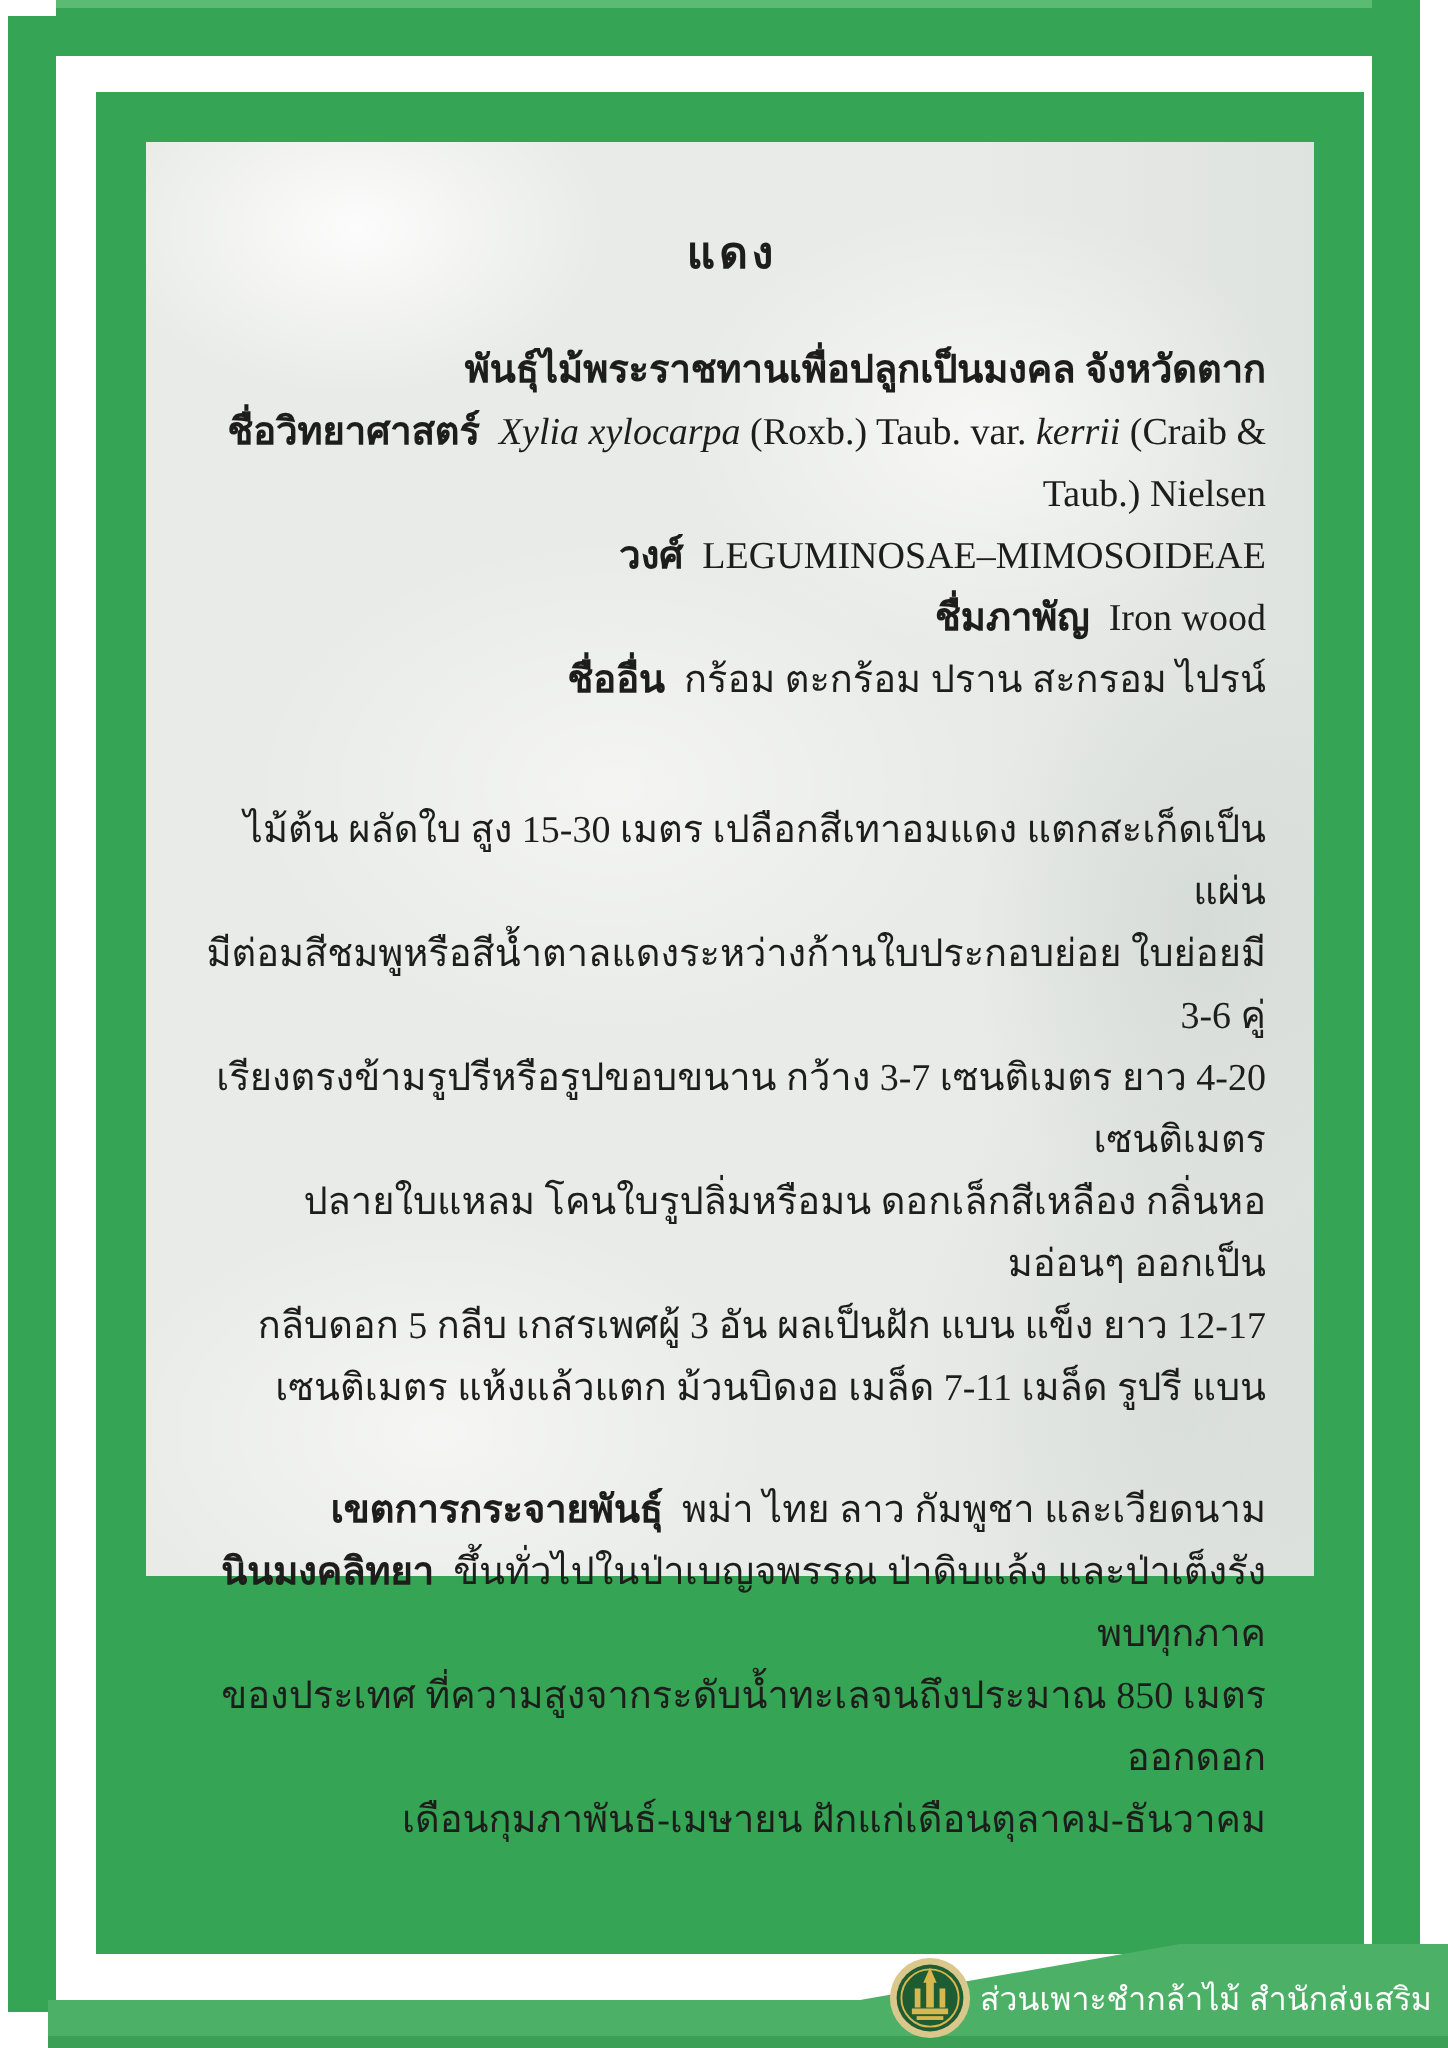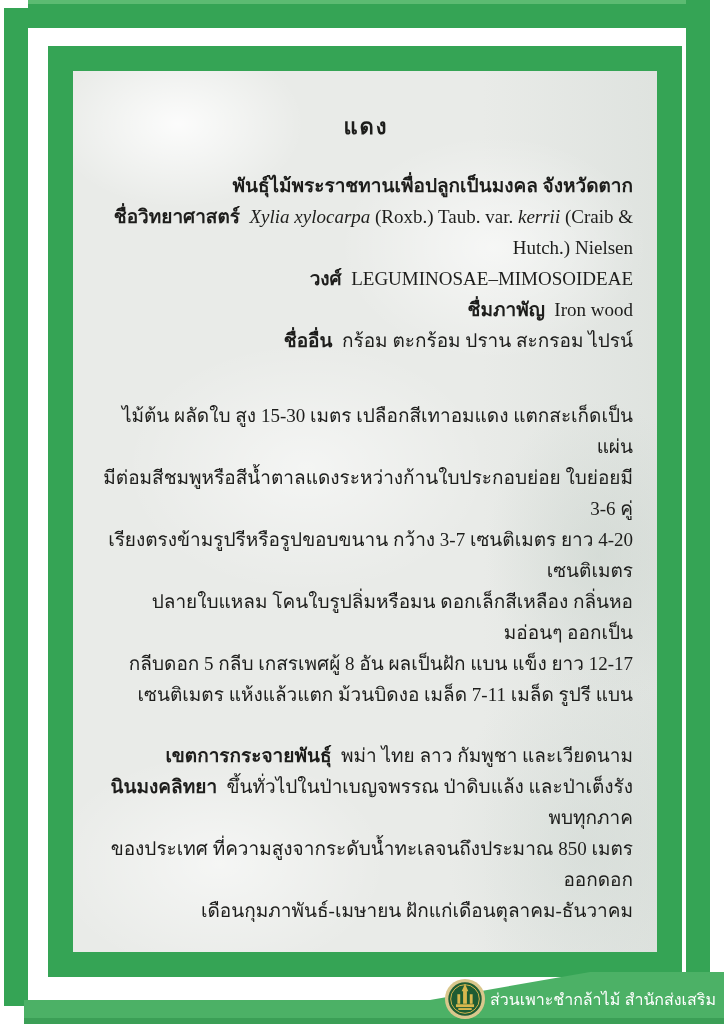--- a/index.html
+++ b/index.html
@@ -32,21 +32,21 @@
     letter-spacing:1px;line-height:1;padding-top:2px;
   }
   .outer-left{position:absolute;left:4px;top:8px;width:24px;height:998px;background:var(--frame-green);}
   .outer-right{position:absolute;left:686px;top:0;width:24px;height:1006px;background:var(--frame-green);}
   
   .inner-frame{
     position:absolute;left:48px;top:46px;width:634px;height:931px;
     background:var(--frame-green);
   }
   .paper{
-    position:absolute;left:25px;top:25px;width:584px;height:881px;
+    position:absolute;left:25px;top:25px;width:584px;height:717px;
     background:
       radial-gradient(ellipse 180px 120px at 18% 6%,rgba(255,255,255,.85),rgba(255,255,255,0) 70%),
       radial-gradient(ellipse 220px 160px at 72% 20%,rgba(255,255,255,.6),rgba(255,255,255,0) 70%),
       radial-gradient(ellipse 160px 220px at 90% 55%,rgba(198,208,201,.45),rgba(198,208,201,0) 70%),
       radial-gradient(ellipse 260px 180px at 40% 45%,rgba(255,255,255,.5),rgba(255,255,255,0) 70%),
       radial-gradient(ellipse 200px 260px at 88% 88%,rgba(202,212,206,.4),rgba(202,212,206,0) 70%),
       radial-gradient(ellipse 240px 160px at 25% 90%,rgba(255,255,255,.55),rgba(255,255,255,0) 70%),
       linear-gradient(to right,rgba(255,255,255,0) 70%,rgba(196,206,200,.28) 100%),
       var(--paper);
     padding:26px 24px 0 26px;
@@ -93,31 +93,31 @@
 </div>
 <div class="outer-left"></div>
 <div class="outer-right"></div>
 
 <div class="inner-frame">
   <div class="paper">
     <div class="species-title">แดง</div>
     <div class="text-block">
         <div class="text-line"><span class="bold">พันธุ์ไม้พระราชทานเพื่อปลูกเป็นมงคล จังหวัดตาก</span></div>
         <div class="text-line"><span class="bold">ชื่อวิทยาศาสตร์</span><span>  </span><span class="italic">Xylia xylocarpa</span><span> (Roxb.) Taub. var. </span><span class="italic">kerrii</span><span> (Craib &amp;</span></div>
-        <div class="text-line"><span>Hutch.) Nielsen</span></div>
+        <div class="text-line"><span>Taub.) Nielsen</span></div>
         <div class="text-line"><span class="bold">วงศ์</span><span>  LEGUMINOSAE–MIMOSOIDEAE</span></div>
         <div class="text-line"><span class="bold">ชื่มภาพัญ</span><span>  Iron wood</span></div>
         <div class="text-line"><span class="bold">ชื่ออื่น</span><span>  กร้อม ตะกร้อม ปราน สะกรอม ไปรน์</span></div>
       </div>
     <div class="text-block block-gap-sm">
         <div class="text-line"><span>ไม้ต้น ผลัดใบ สูง 15-30 เมตร เปลือกสีเทาอมแดง แตกสะเก็ดเป็นแผ่น</span></div>
         <div class="text-line"><span>มีต่อมสีชมพูหรือสีน้ำตาลแดงระหว่างก้านใบประกอบย่อย ใบย่อยมี 3-6 คู่</span></div>
         <div class="text-line"><span>เรียงตรงข้ามรูปรีหรือรูปขอบขนาน กว้าง 3-7 เซนติเมตร ยาว 4-20 เซนติเมตร</span></div>
         <div class="text-line"><span>ปลายใบแหลม โคนใบรูปลิ่มหรือมน ดอกเล็กสีเหลือง กลิ่นหอมอ่อนๆ ออกเป็น</span></div>
-        <div class="text-line"><span>กลีบดอก 5 กลีบ เกสรเพศผู้ 8 อัน ผลเป็นฝัก แบน แข็ง ยาว 12-17</span></div>
+        <div class="text-line"><span>กลีบดอก 5 กลีบ เกสรเพศผู้ 3 อัน ผลเป็นฝัก แบน แข็ง ยาว 12-17</span></div>
         <div class="text-line"><span>เซนติเมตร แห้งแล้วแตก ม้วนบิดงอ เมล็ด 7-11 เมล็ด รูปรี แบน</span></div>
       </div>
     <div class="text-block block-gap-md">
         <div class="text-line"><span class="bold">เขตการกระจายพันธุ์</span><span>  พม่า ไทย ลาว กัมพูชา และเวียดนาม</span></div>
         <div class="text-line"><span class="bold">นินมงคลิทยา</span><span>  ขึ้นทั่วไปในป่าเบญจพรรณ ป่าดิบแล้ง และป่าเต็งรัง พบทุกภาค</span></div>
         <div class="text-line"><span>ของประเทศ ที่ความสูงจากระดับน้ำทะเลจนถึงประมาณ 850 เมตร ออกดอก</span></div>
         <div class="text-line"><span>เดือนกุมภาพันธ์-เมษายน ฝักแก่เดือนตุลาคม-ธันวาคม</span></div>
       </div>
   </div>
 </div>

